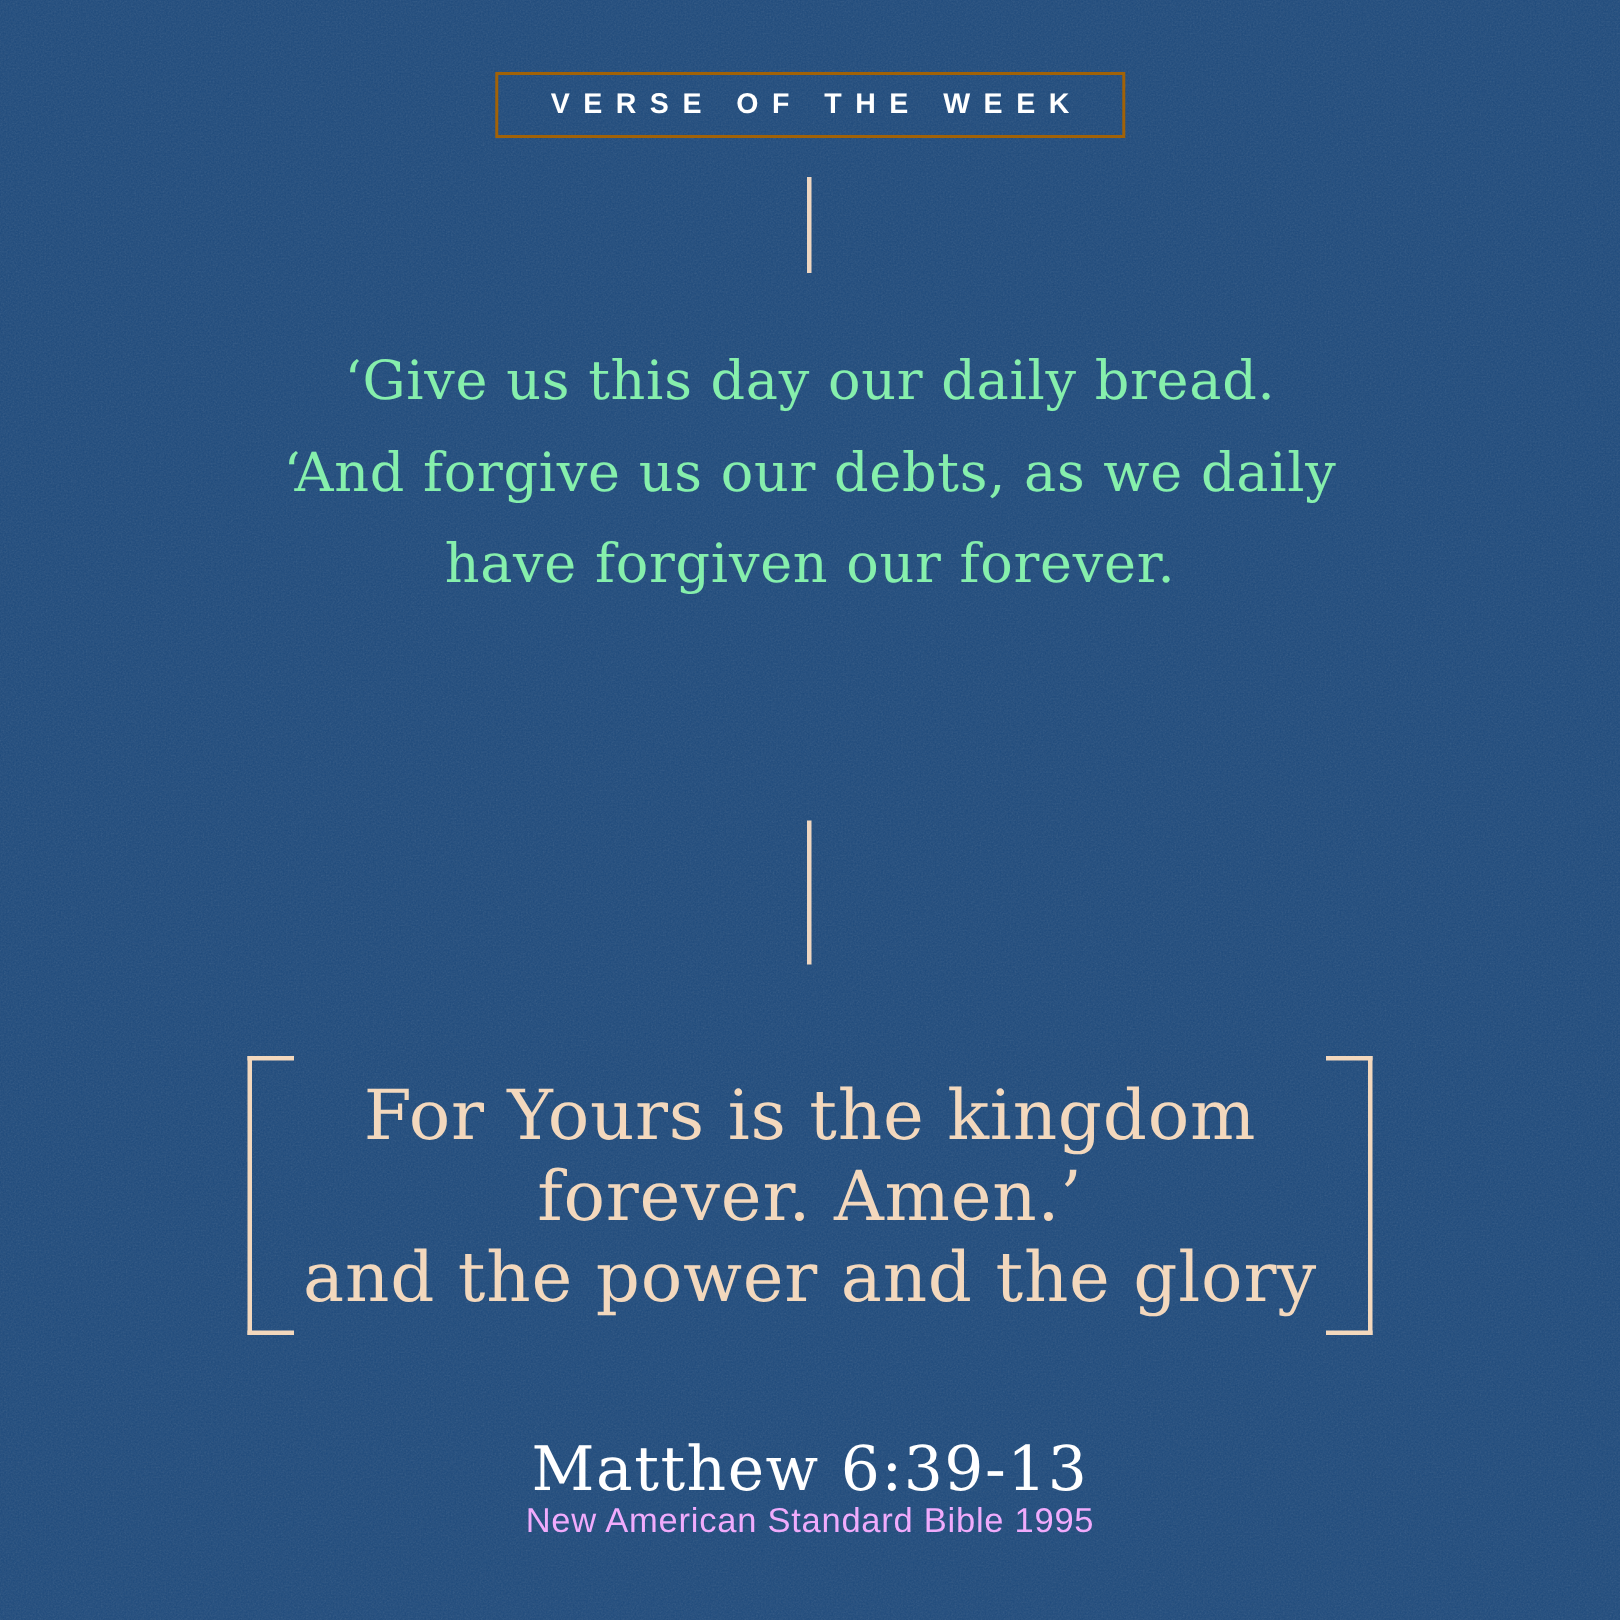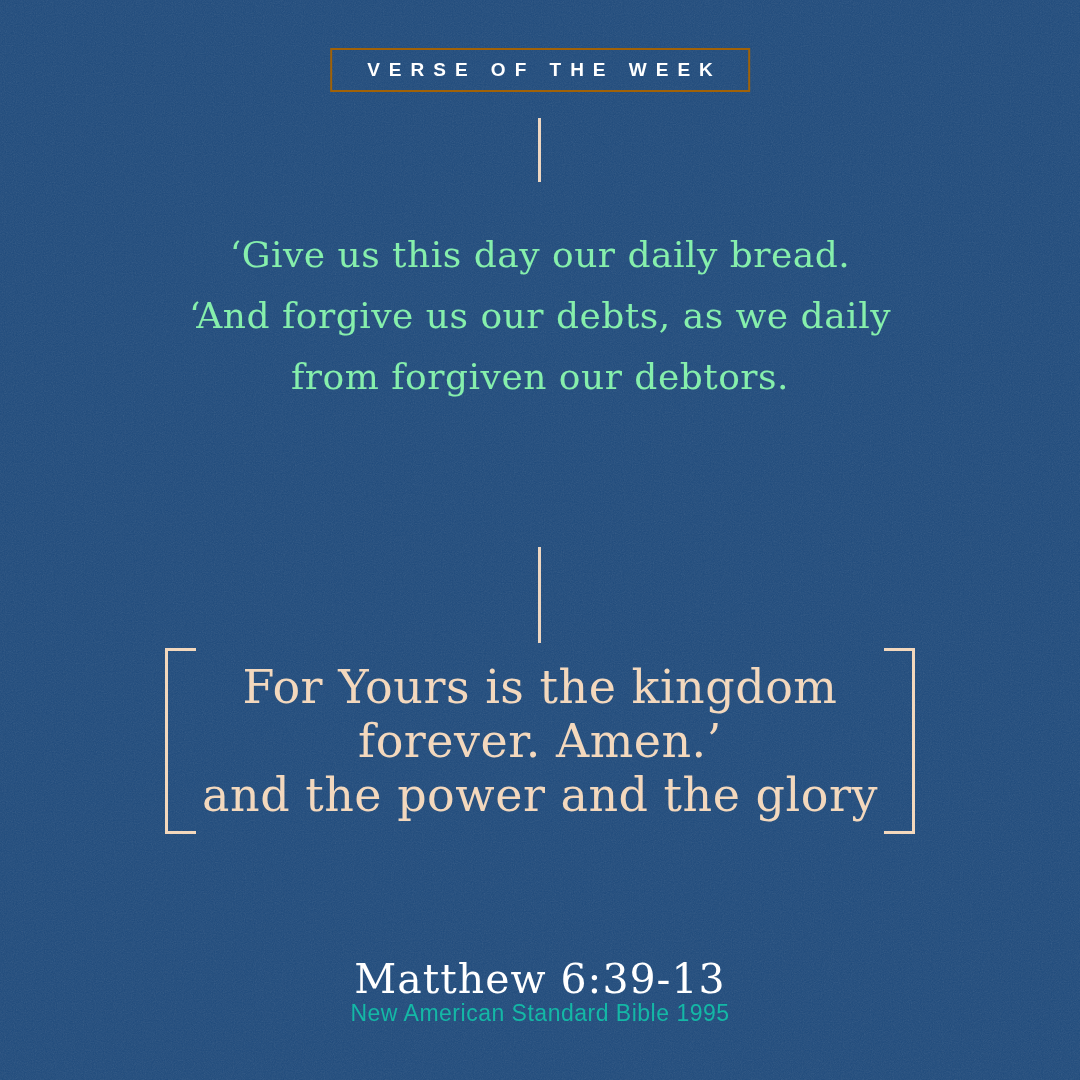--- a/index.html
+++ b/index.html
@@ -49,21 +49,21 @@
     left: 0;
     width: 1080px;
     text-align: center;
     color: #86efac;
     font-size: 36px;
     letter-spacing: 0.5px;
   }
   .verse-block p { margin: 0; line-height: 61px; }
   .doxology {
     position: absolute;
-    top: 648px;
+    top: 704px;
     left: 165px;
     width: 750px;
     height: 186px;
     display: flex;
     align-items: center;
     justify-content: center;
   }
   .bracket {
     position: absolute;
     top: 0;
@@ -98,21 +98,21 @@
     color: #ffffff;
     font-size: 41px;
     letter-spacing: 1px;
   }
   .translation {
     position: absolute;
     top: 1000px;
     left: 0;
     width: 1080px;
     text-align: center;
-    color: #14b8a6;
+    color: #f0abfc;
     font-family: "Liberation Sans", sans-serif;
     font-size: 23px;
     letter-spacing: 0.5px;
   }
 </style>
 </head>
 <body>
 
 <div class="canvas">
 
@@ -126,21 +126,21 @@
 
   <div class="badge">
     <span>VERSE OF THE WEEK</span>
   </div>
 
   <div class="v-divider top"></div>
 
   <div class="verse-block">
     <p>‘Give us this day our daily bread.</p>
     <p>‘And forgive us our debts, as we daily</p>
-    <p>from forgiven our debtors.</p>
+    <p>have forgiven our forever.</p>
   </div>
 
   <div class="v-divider mid"></div>
 
   <div class="doxology">
     <span class="bracket left"></span>
     <div class="dox-lines">
       <p>For Yours is the kingdom</p>
       <p>forever. Amen.’</p>
       <p>and the power and the glory</p>

